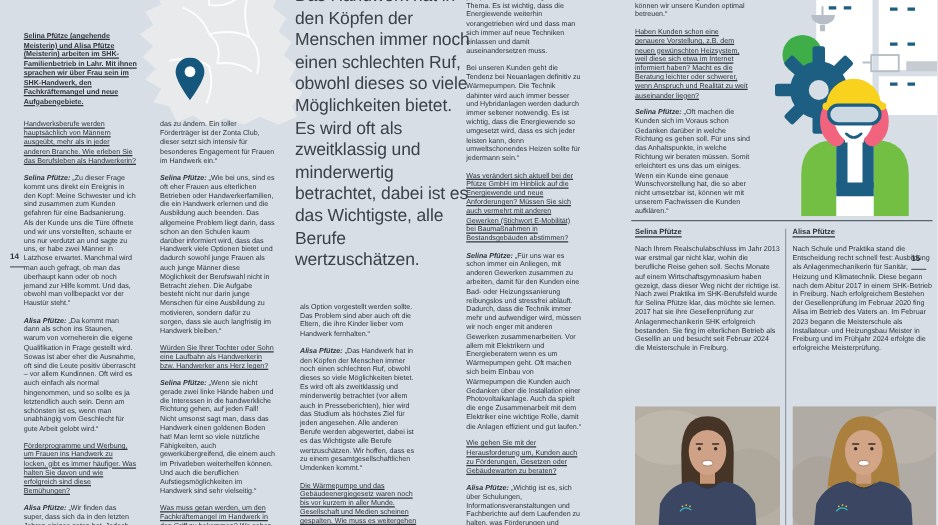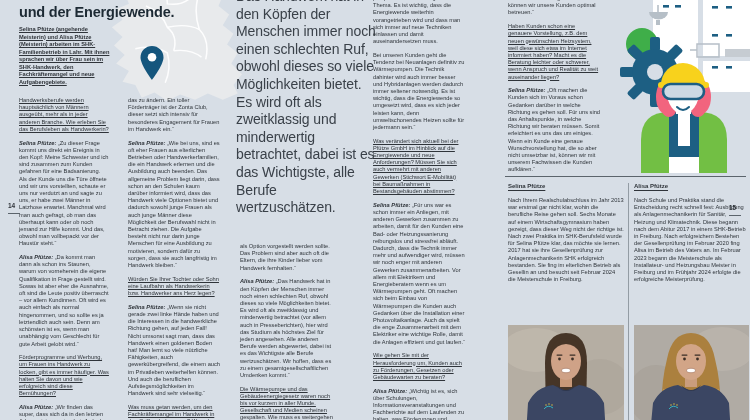--- a/index.html
+++ b/index.html
@@ -59,21 +59,20 @@
   </div>
   <div class="abs" style="left:139px; top:46px; width:26px; height:35px;">
     <svg width="26" height="35" viewBox="0 0 26 35">
       <path d="M13,0 a11.5,11.5 0 0 1 11.5,11.5 C24.5,19 13,34 13,34 C13,34 1.5,19 1.5,11.5 A11.5,11.5 0 0 1 13,0 Z" fill="#15567d"></path>
       <circle cx="13" cy="11.3" r="4.3" fill="#ffffff"></circle>
     </svg>
   </div>
 
   <div class="abs title" style="left:19px; top:-13px;">
     <div>Von Männern in Latzhosen</div>
-    <div>und der Energiewende.</div>
   </div>
 
   <div class="abs intro" style="left:19px; top:26px; width:92px;">Selina Pfütze (angehende Meisterin) und Alisa Pfütze (Meisterin) arbeiten im SHK-Familienbetrieb in Lahr. Mit ihnen sprachen wir über Frau sein im SHK-Handwerk, den Fachkräftemangel und neue Aufgabengebiete.</div>
 
   <div class="abs col" style="left:19px;  top:97px;  width:90px; height:330px;">
       <p class="question">Handwerksberufe werden hauptsächlich von Männern ausgeübt, mehr als in jeder anderen Branche. Wie erleben Sie das Berufsleben als Handwerkerin?</p>
       <p><span class="speaker">Selina Pfütze: </span>„Zu dieser Frage kommt uns direkt ein Ereignis in den Kopf: Meine Schwester und ich sind zusammen zum Kunden gefahren für eine Badsanierung. Als der Kunde uns die Türe öffnete und wir uns vorstellten, schaute er uns nur verdutzt an und sagte zu uns, er habe zwei Männer in Latzhose erwartet. Manchmal wird man auch gefragt, ob man das überhaupt kann oder ob noch jemand zur Hilfe kommt. Und das, obwohl man vollbepackt vor der Haustür steht.“</p>
       <p><span class="speaker">Alisa Pfütze: </span>„Da kommt man dann als schon ins Staunen, warum von vorneherein die eigene Qualifikation in Frage gestellt wird. Sowas ist aber eher die Ausnahme, oft sind die Leute positiv überrascht – vor allem Kundinnen. Oft wird es auch einfach als normal hingenommen, und so sollte es ja letztendlich auch sein. Denn am schönsten ist es, wenn man unabhängig vom Geschlecht für gute Arbeit gelobt wird.“</p>
       <p class="question">Förderprogramme und Werbung, um Frauen ins Handwerk zu locken, gibt es immer häufiger. Was halten Sie davon und wie erfolgreich sind diese Bemühungen?</p>
       <p><span class="speaker">Alisa Pfütze: </span>„Wir finden das super, dass sich da in den letzten Jahren einiges getan hat. Jedoch ziehen immer noch wenige Frauen und junge</p>

